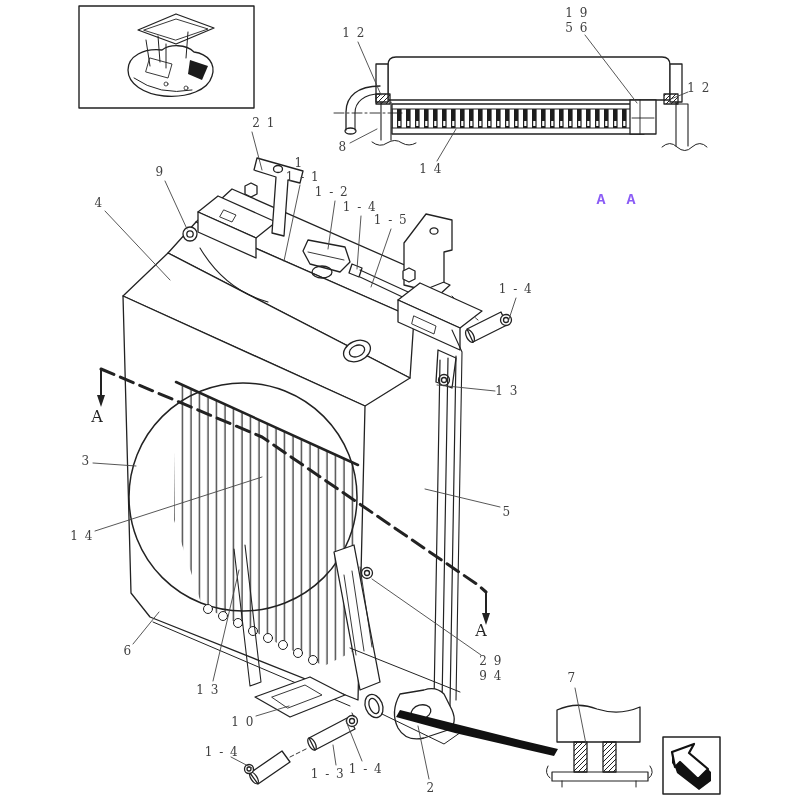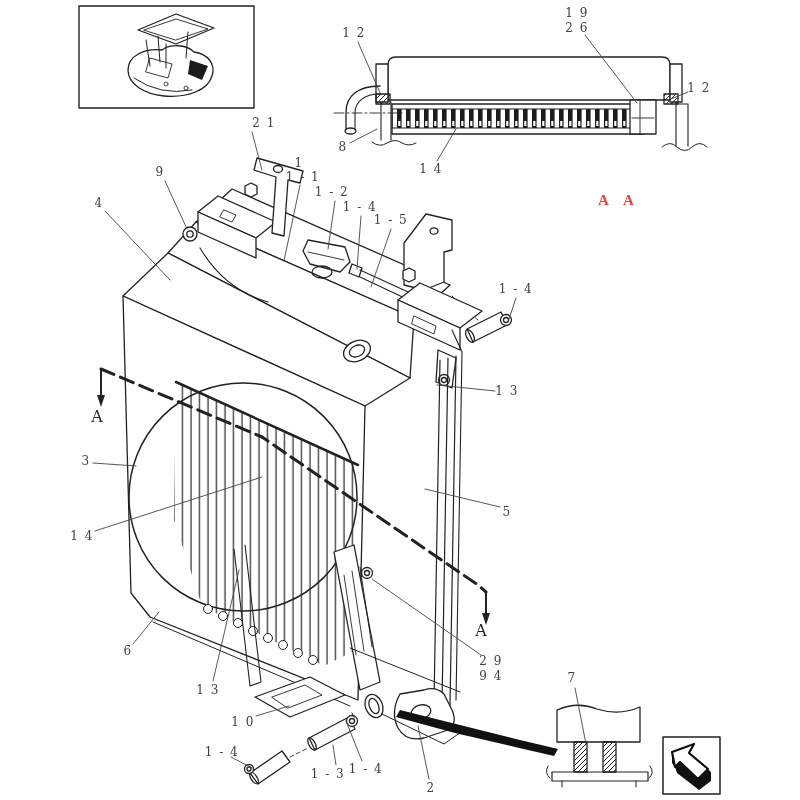--- a/index.html
+++ b/index.html
@@ -1,21 +1,21 @@
 <!DOCTYPE html>
 <html><head>
 <meta charset="utf-8">
 <style>
   html,body{margin:0;padding:0;background:#fff}
   .stage{position:relative;width:800px;height:800px;background:#fff;overflow:hidden;
          font-family:"DejaVu Serif",serif}
   .stage svg{position:absolute;left:0;top:0}
   .co{position:absolute;transform:translate(-50%,-50%);font-size:12px;letter-spacing:1.5px;
       color:#404040;white-space:pre;line-height:1}
-  .co-aa{font-family:Liberation Serif, serif;font-weight:700;font-size:15px;letter-spacing:6px;color:#ef4444}
+  .co-aa{font-family:Liberation Mono, monospace;font-weight:700;font-size:15px;letter-spacing:6px;color:#8b5cf6}
   .co-sec{font-size:16px;color:#222;letter-spacing:0}
 </style>
 </head>
 <body>
 
 <div class="stage">
 
 <svg width="800" height="800" viewBox="0 0 800 800">
   <defs>
     <pattern id="vfins" width="8.5" height="8" patternUnits="userSpaceOnUse">
@@ -222,21 +222,21 @@
       <line x1="500" y1="507" x2="425" y2="489"></line>
       <line x1="481" y1="655" x2="372" y2="579"></line>
       <line x1="429" y1="779" x2="418" y2="726"></line>
       <line x1="575" y1="688" x2="586" y2="744"></line>
     </g>
   </g>
 </svg>
 
 <span class="co" style="left:354px;top:33px">1 2</span>
 <span class="co" style="left:577px;top:13px">1 9</span>
-<span class="co" style="left:577px;top:28px">2 6</span>
+<span class="co" style="left:577px;top:28px">5 6</span>
 <span class="co" style="left:699px;top:88px">1 2</span>
 <span class="co" style="left:343px;top:147px">8</span>
 <span class="co" style="left:431px;top:169px">1 4</span>
 <span class="co co-aa" style="left:619px;top:200px">A A</span>
 <span class="co" style="left:264px;top:123px">2 1</span>
 <span class="co" style="left:160px;top:172px">9</span>
 <span class="co" style="left:99px;top:203px">4</span>
 <span class="co" style="left:299px;top:163px">1</span>
 <span class="co" style="left:303px;top:177px">1 - 1</span>
 <span class="co" style="left:332px;top:192px">1 - 2</span>

